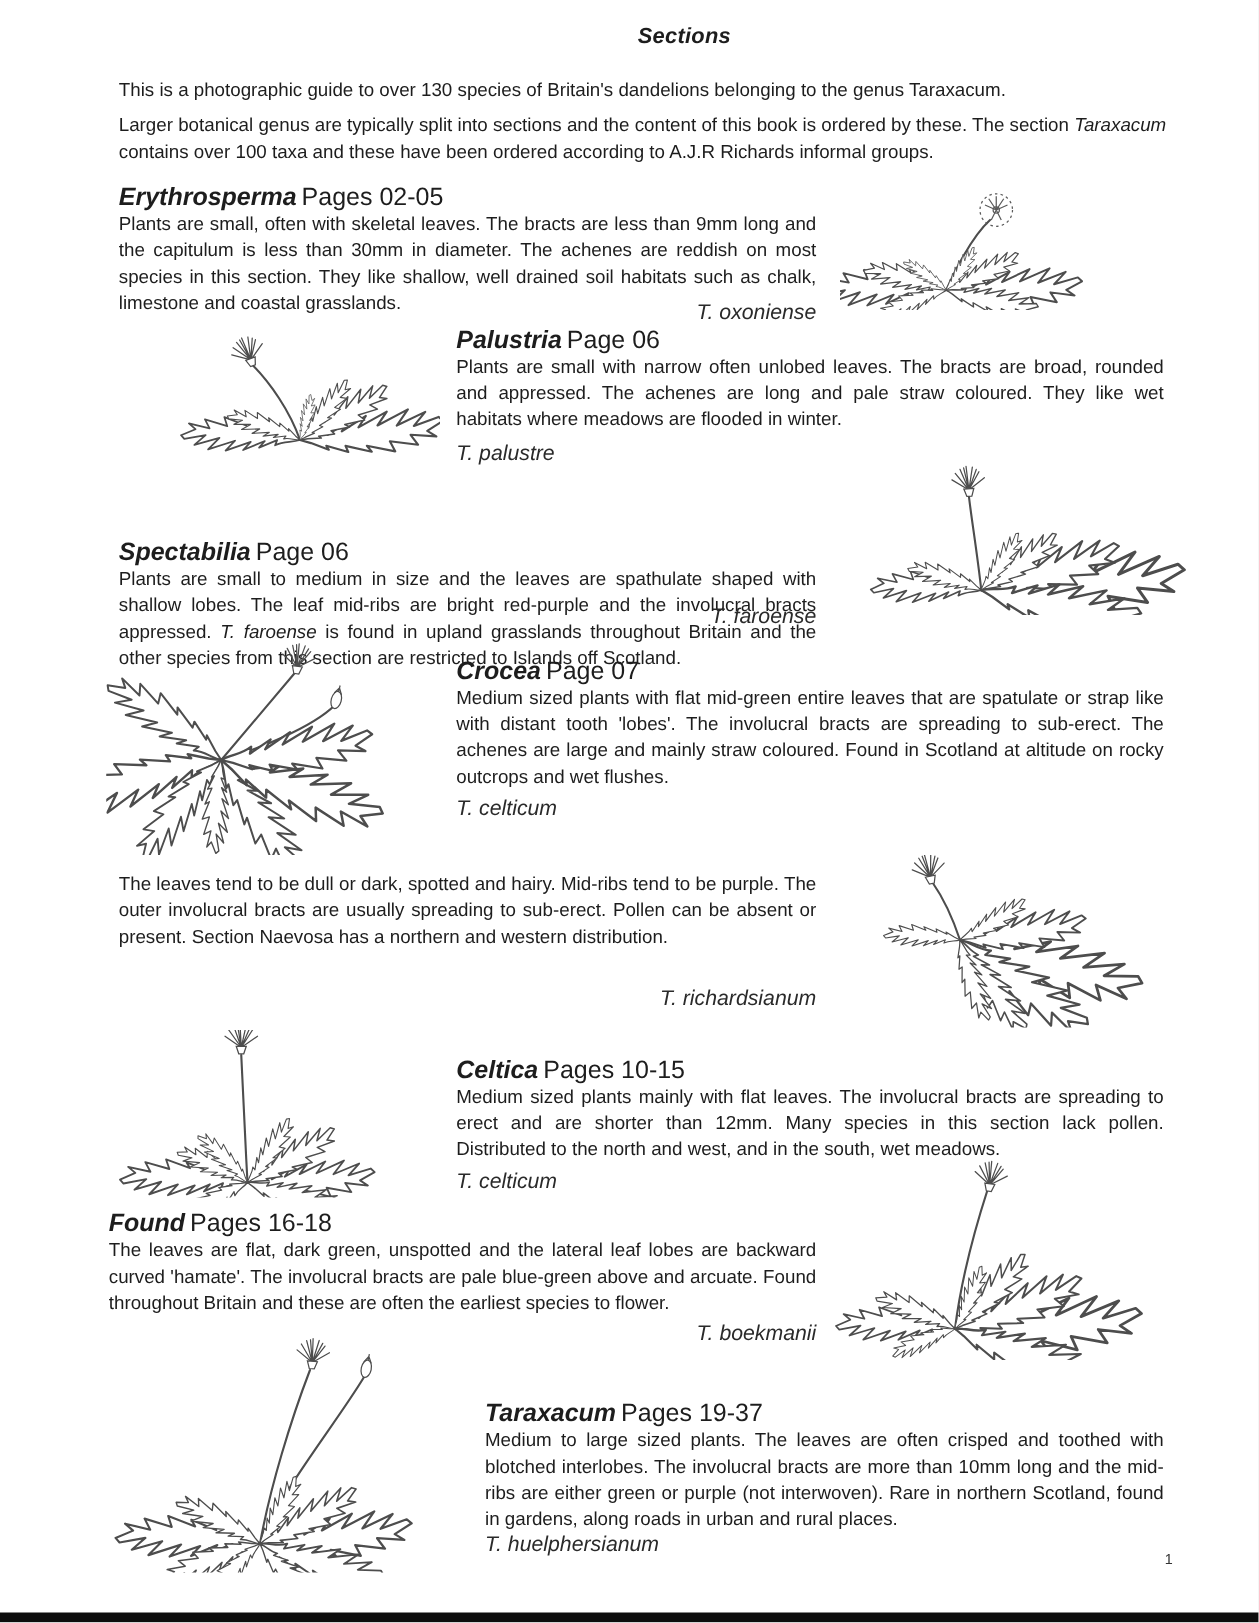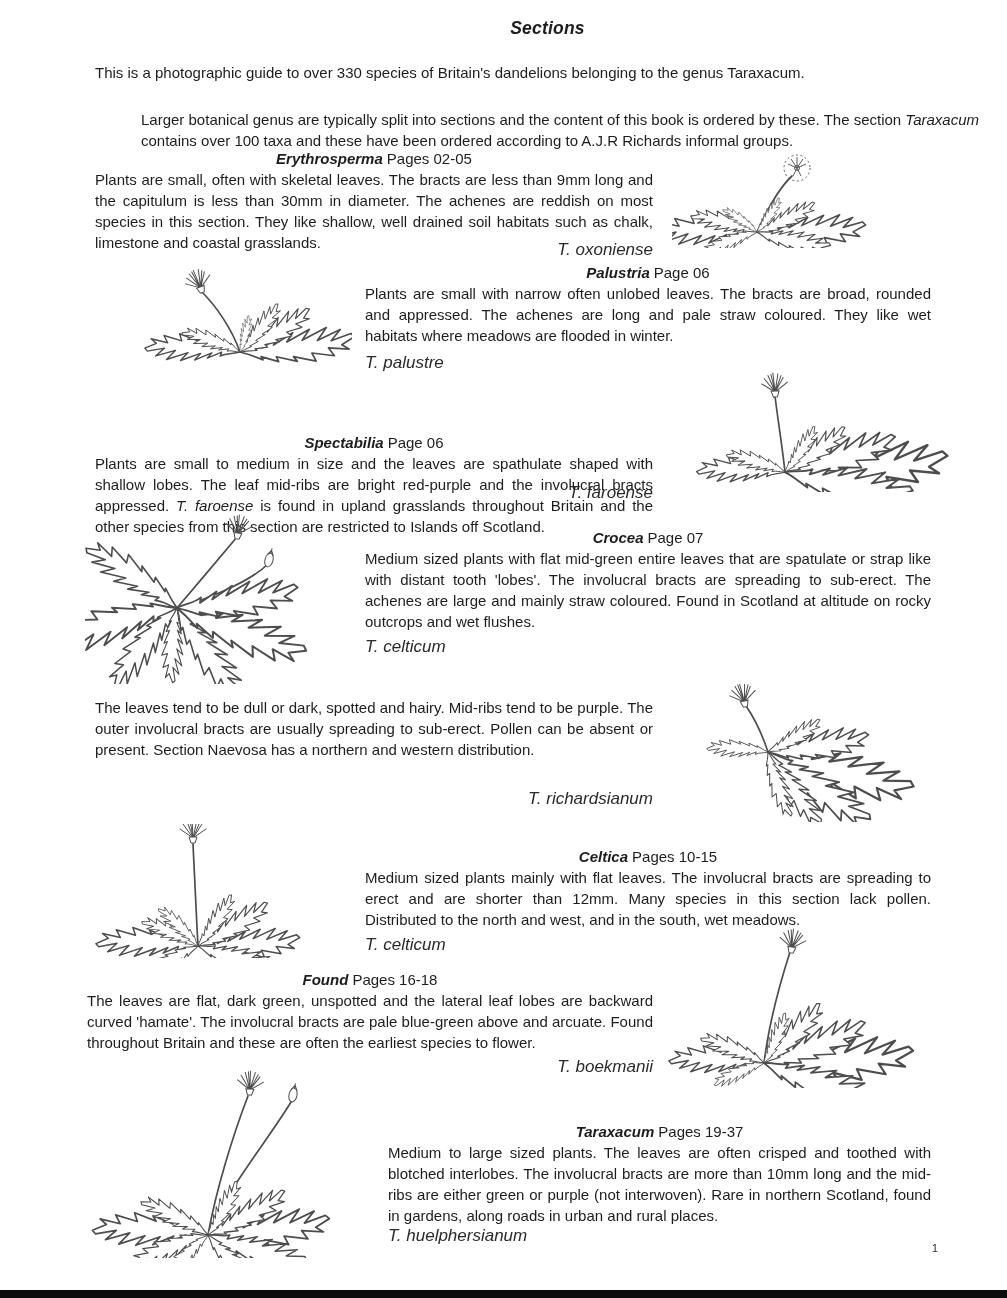--- a/index.html
+++ b/index.html
@@ -9,31 +9,31 @@
     font-family:"Liberation Sans", sans-serif; color:#1d1d1d;
   }
   .title {
     position:absolute; top:18px; left:0; width:1007px;
     text-align:center; font-size:17.5px; font-weight:bold; font-style:italic;
     letter-spacing:0.2px;
     padding-left:44px;
   }
   .txt { position:absolute; font-size:15px; line-height:21px; }
   .just { text-align:justify; }
-  .heading { font-size:15px; line-height:21px;text-align:center; }
+  .heading { font-size:20px; line-height:21px; }
   .sec-name { font-weight:bold; font-style:italic; }
   .sec-pages { margin-left:4px; }
   .caption { position:absolute; font-size:17px; font-style:italic; line-height:13px; color:#2a2a2a; }
   .cap-right { text-align:right; }
   .page-num { position:absolute; top:1242px; left:925px; width:20px; font-size:11.5px; text-align:center; color:#333; }
   .bottom-bar { position:absolute; left:0; top:1290px; width:1007px; height:8px; background:#0d0d0d; }
 
   
   #intro1 { left:95px; top:62px;  width:840px; }
-  #intro2 { left:95px; top:109px; width:838px;margin-left:46px; }
+  #intro2 { left:95px; top:90px; width:838px; }
   #s0 { left:95px;  top:148px;  width:558px; }
   #s1 { left:365px; top:262px;  width:566px; }
   #s2 { left:95px;  top:392px;  width:558px;margin-top:40px; }
   #s3 { left:365px; top:527px;  width:566px; }
   #s4 { left:95px;  top:697px;  width:558px; }
   #s5 { left:365px; top:846px;  width:566px; }
   #s6 { left:87px;  top:969px;  width:566px; }
   #s7 { left:388px; top:1121px; width:543px; }
   #c0 { left:95px;  top:243px;  width:558px; }
   #c1 { left:365px; top:356px;  width:300px; }
@@ -79,21 +79,21 @@
       </g>
       <g id="budA">
         <ellipse rx="4" ry="7" fill="#fff"></ellipse>
         <path d="M-3,-5 L0,-10 L3,-5 M0,-7 L0,-12"></path>
       </g>
     </defs>
   </svg>
 
   <div class="title">Sections</div>
 
-  <div class="txt" id="intro1">This is a photographic guide to over 330 species of Britain's dandelions belonging to the genus Taraxacum.</div>
+  <div class="txt" id="intro1">This is a photographic guide to over 130 species of Britain's dandelions belonging to the genus Taraxacum.</div>
 
   <div class="txt just" id="intro2"><span>Larger botanical genus are typically split into sections and the content of this book is ordered by these. The section </span><span style="font-style:italic">Taraxacum</span><span> contains over 100 taxa and these have been ordered according to A.J.R Richards informal groups.</span></div>
 
   <div class="txt" id="s0">
     <div class="heading"><span class="sec-name">Erythrosperma</span><span class="sec-pages">Pages 02-05</span></div>
     <div class="just">Plants are small, often with skeletal leaves. The bracts are less than 9mm long and the capitulum is less than 30mm in diameter. The achenes are reddish on most species in this section. They like shallow, well drained soil habitats such as chalk, limestone and coastal grasslands.</div>
   </div>
   <div class="caption cap-right" id="c0">T. oxoniense</div>
   <svg class="illus" id="i1" viewBox="0 0 195 106">
     <path class="stem" d="M85,90 C95,68 108,45 120,34"></path>

